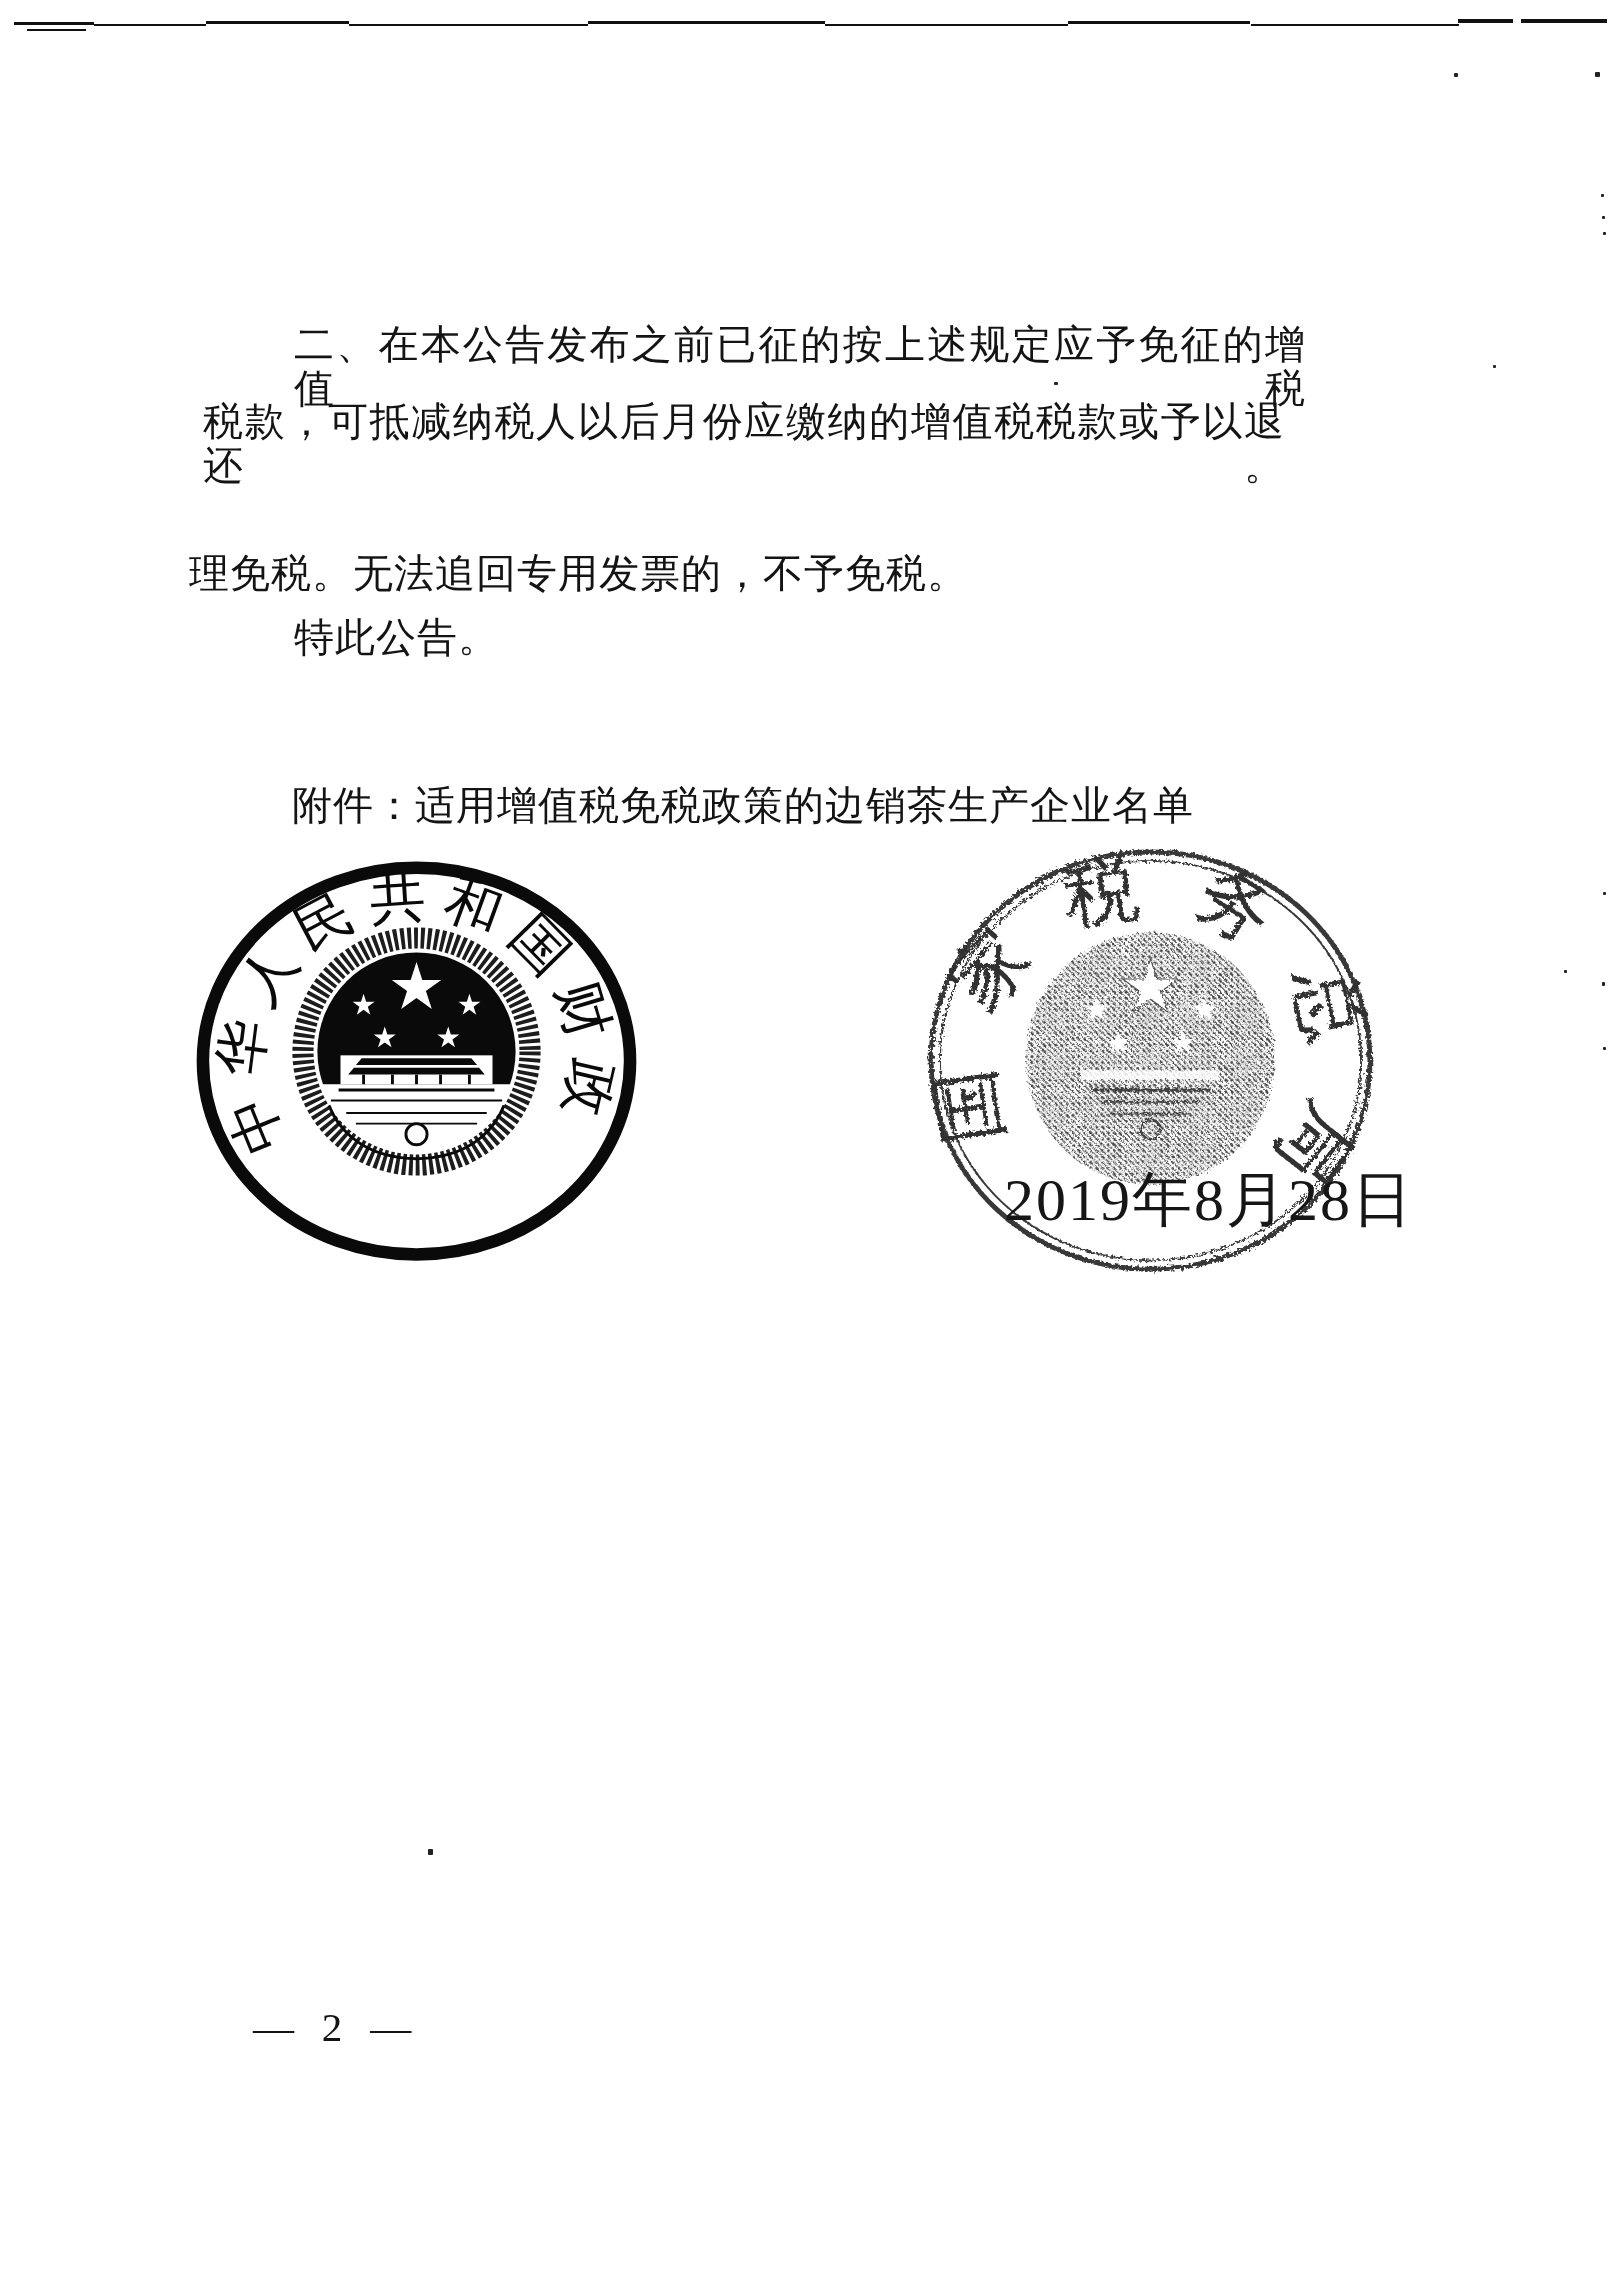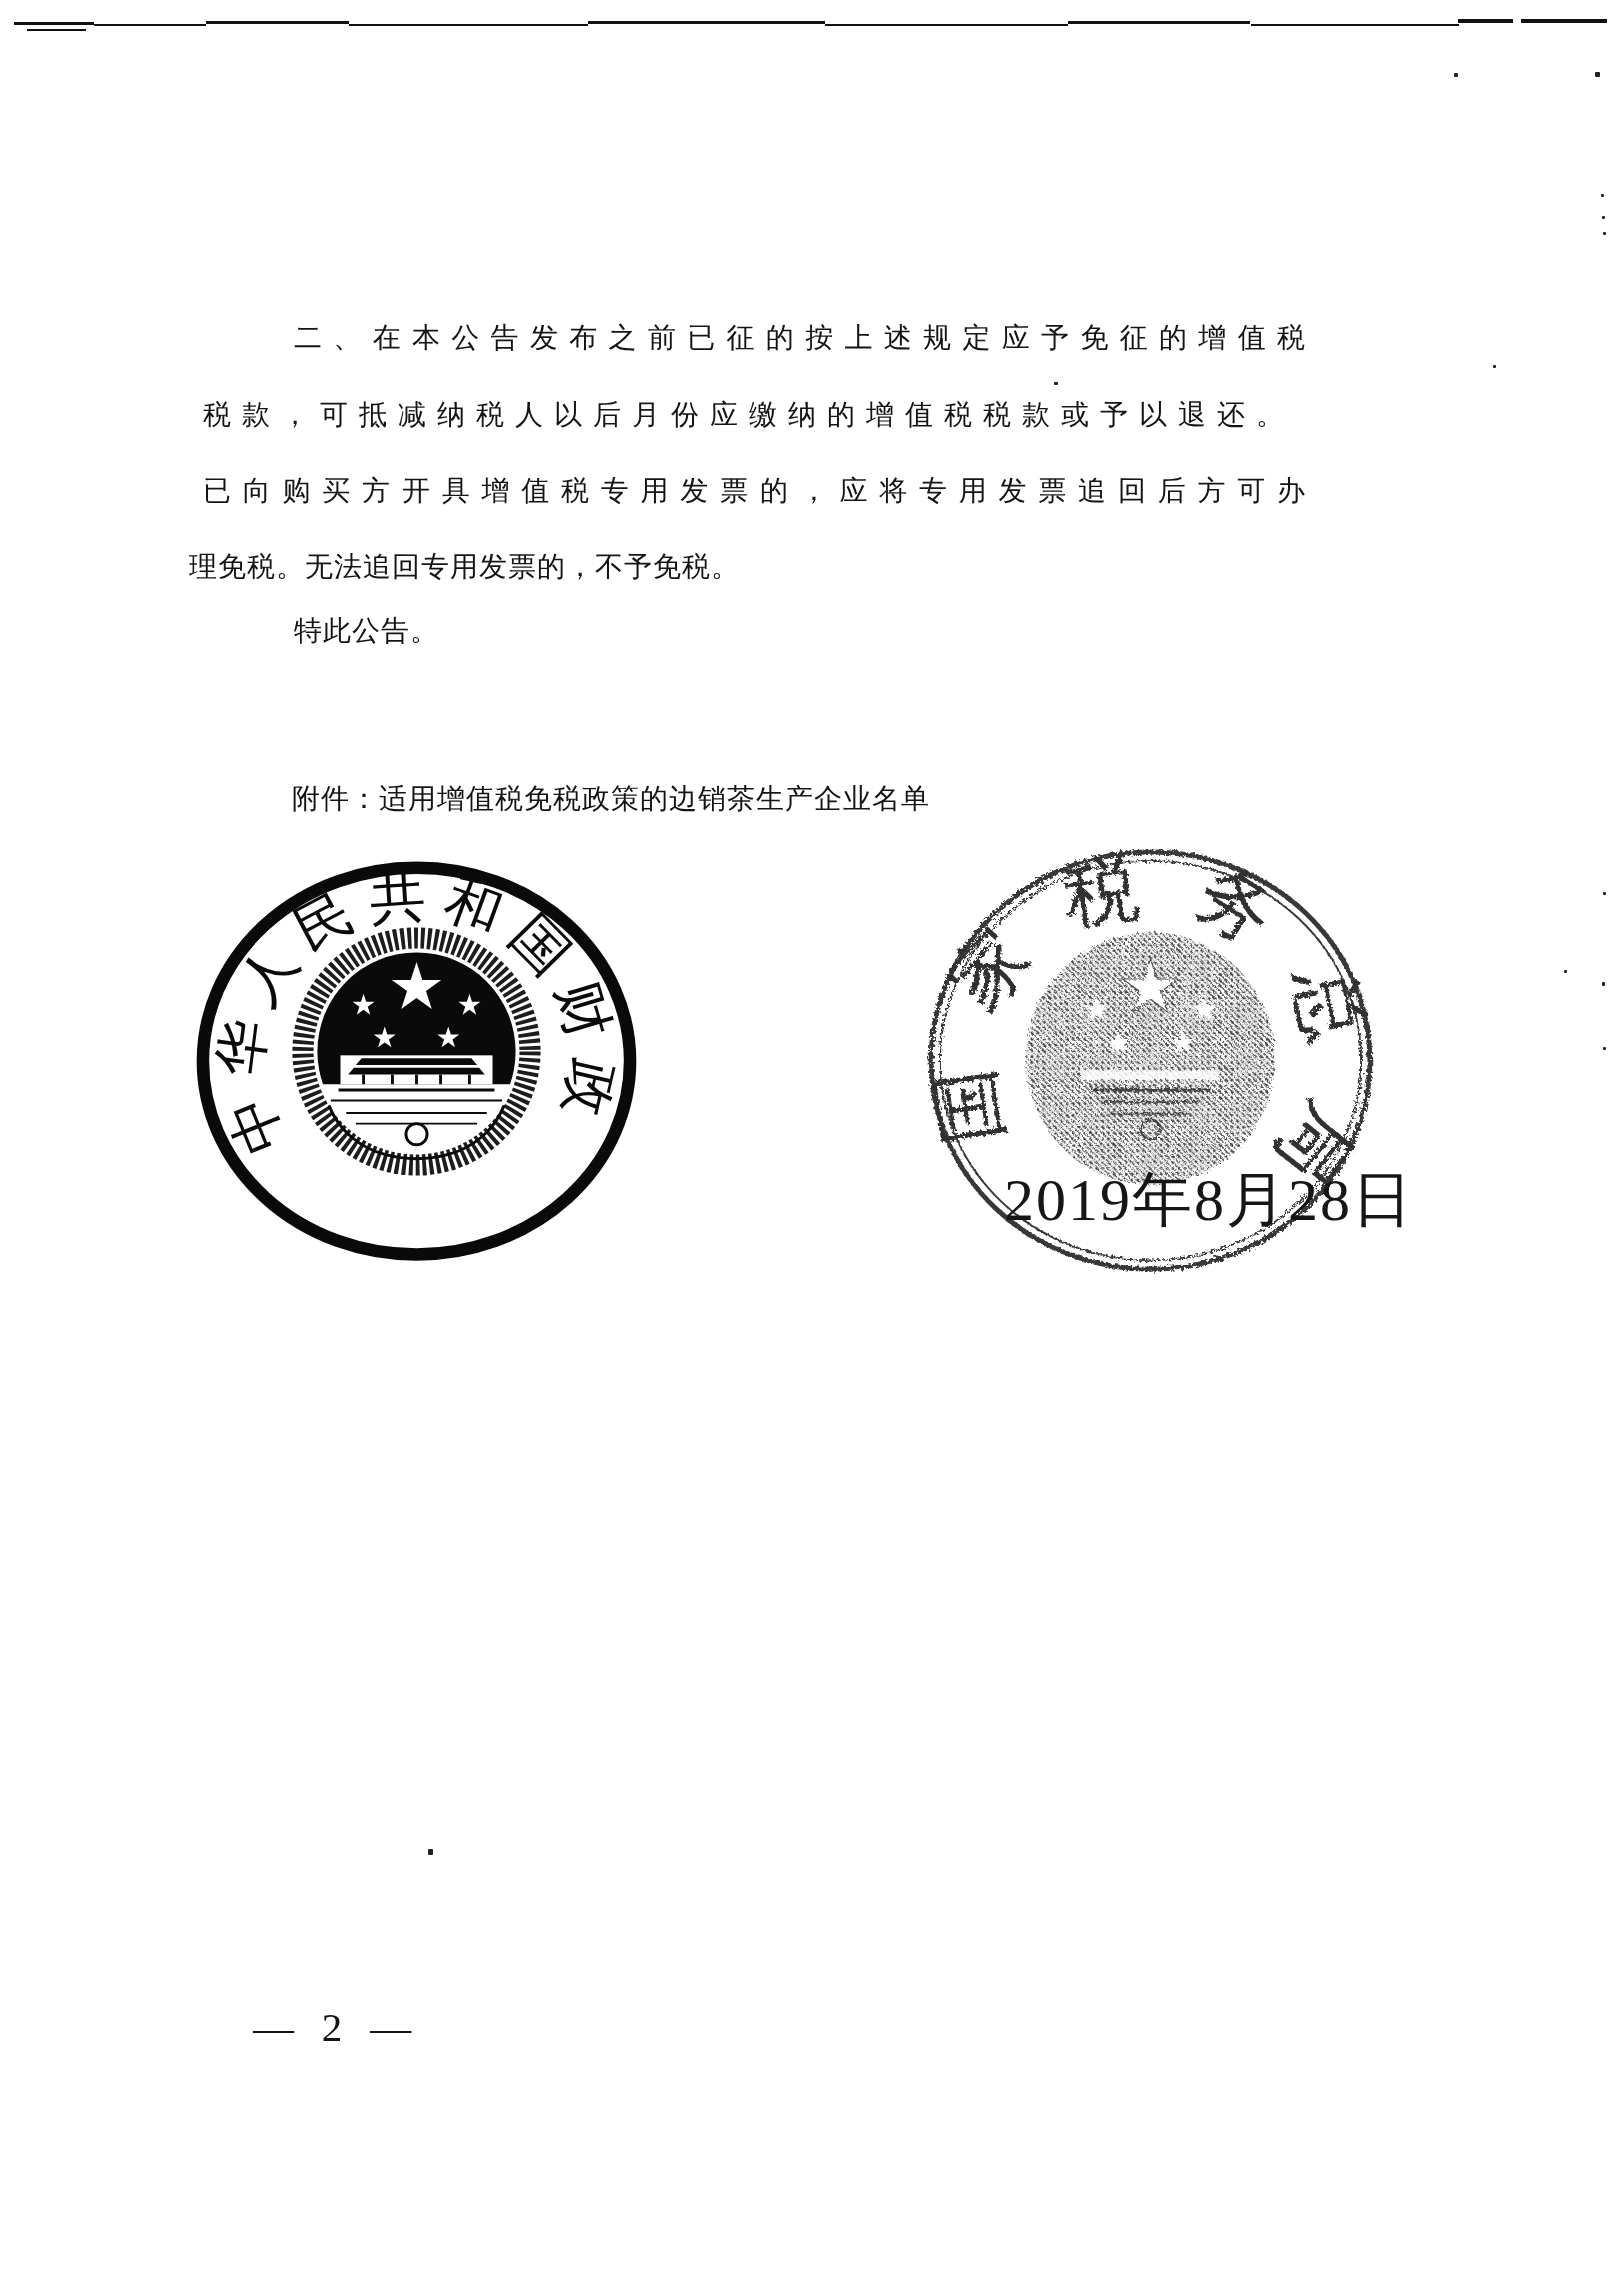--- a/index.html
+++ b/index.html
@@ -10,21 +10,21 @@
     overflow:hidden;
     font-family:"Liberation Serif","DejaVu Serif",serif;
     color:#141414;
   }
   
   .seg{position:absolute;background:#111;}
   .speck{position:absolute;background:#222;border-radius:1px;}
   
   .tline{
     position:absolute;
-    font-size:28px;
+    font-size:40px;
     line-height:1.1;
     letter-spacing:1px;
     white-space:nowrap;
     color:#141414;
   }
   .tline.just{
     white-space:normal;
     text-align:justify;
     text-align-last:justify;
   }
@@ -75,21 +75,20 @@
   <div class="speck" style="left:1493px;top:365px;width:2.9px;height:2.9px;"></div>
   <div class="speck" style="left:1054px;top:382px;width:3.9px;height:2.9px;"></div>
   <div class="speck" style="left:1603px;top:892px;width:2.9px;height:2.9px;"></div>
   <div class="speck" style="left:1564px;top:970px;width:2.9px;height:2.9px;"></div>
   <div class="speck" style="left:1602px;top:982px;width:2.9px;height:3.9px;"></div>
   <div class="speck" style="left:1603px;top:1047px;width:2.9px;height:2.9px;"></div>
   <div class="speck" style="left:428px;top:1849px;width:4.9px;height:5.9px;"></div>
 
   <div class="tline just" style="left:294px;top:323px;width:1012px;">二、在本公告发布之前已征的按上述规定应予免征的增值税</div>
   <div class="tline just" style="left:203px;top:400px;width:1082px;">税款，可抵减纳税人以后月份应缴纳的增值税税款或予以退还。</div>
-  <div class="tline just" style="left:203px;top:476px;width:1103px;">已向购买方开具增值税专用发票的，应将专用发票追回后方可办</div>
   <div class="tline" style="left:189px;top:552px;">理免税。无法追回专用发票的，不予免税。</div>
   <div class="tline" style="left:294px;top:616px;">特此公告。</div>
 
   <div class="tline" style="left:292px;top:784px;">附件：适用增值税免税政策的边销茶生产企业名单</div>
 
   <div class="seal" style="left:191px;top:861px;width:451px;height:406px;">
     <svg viewBox="0 0 462 422" xmlns="http://www.w3.org/2000/svg">
       <defs>
         <path id="starU" d="M0,-1 L0.224,-0.309 L0.951,-0.309 L0.363,0.118 L0.588,0.809 L0,0.382 L-0.588,0.809 L-0.363,0.118 L-0.951,-0.309 L-0.224,-0.309 Z"></path>
         <clipPath id="blobclipL">

